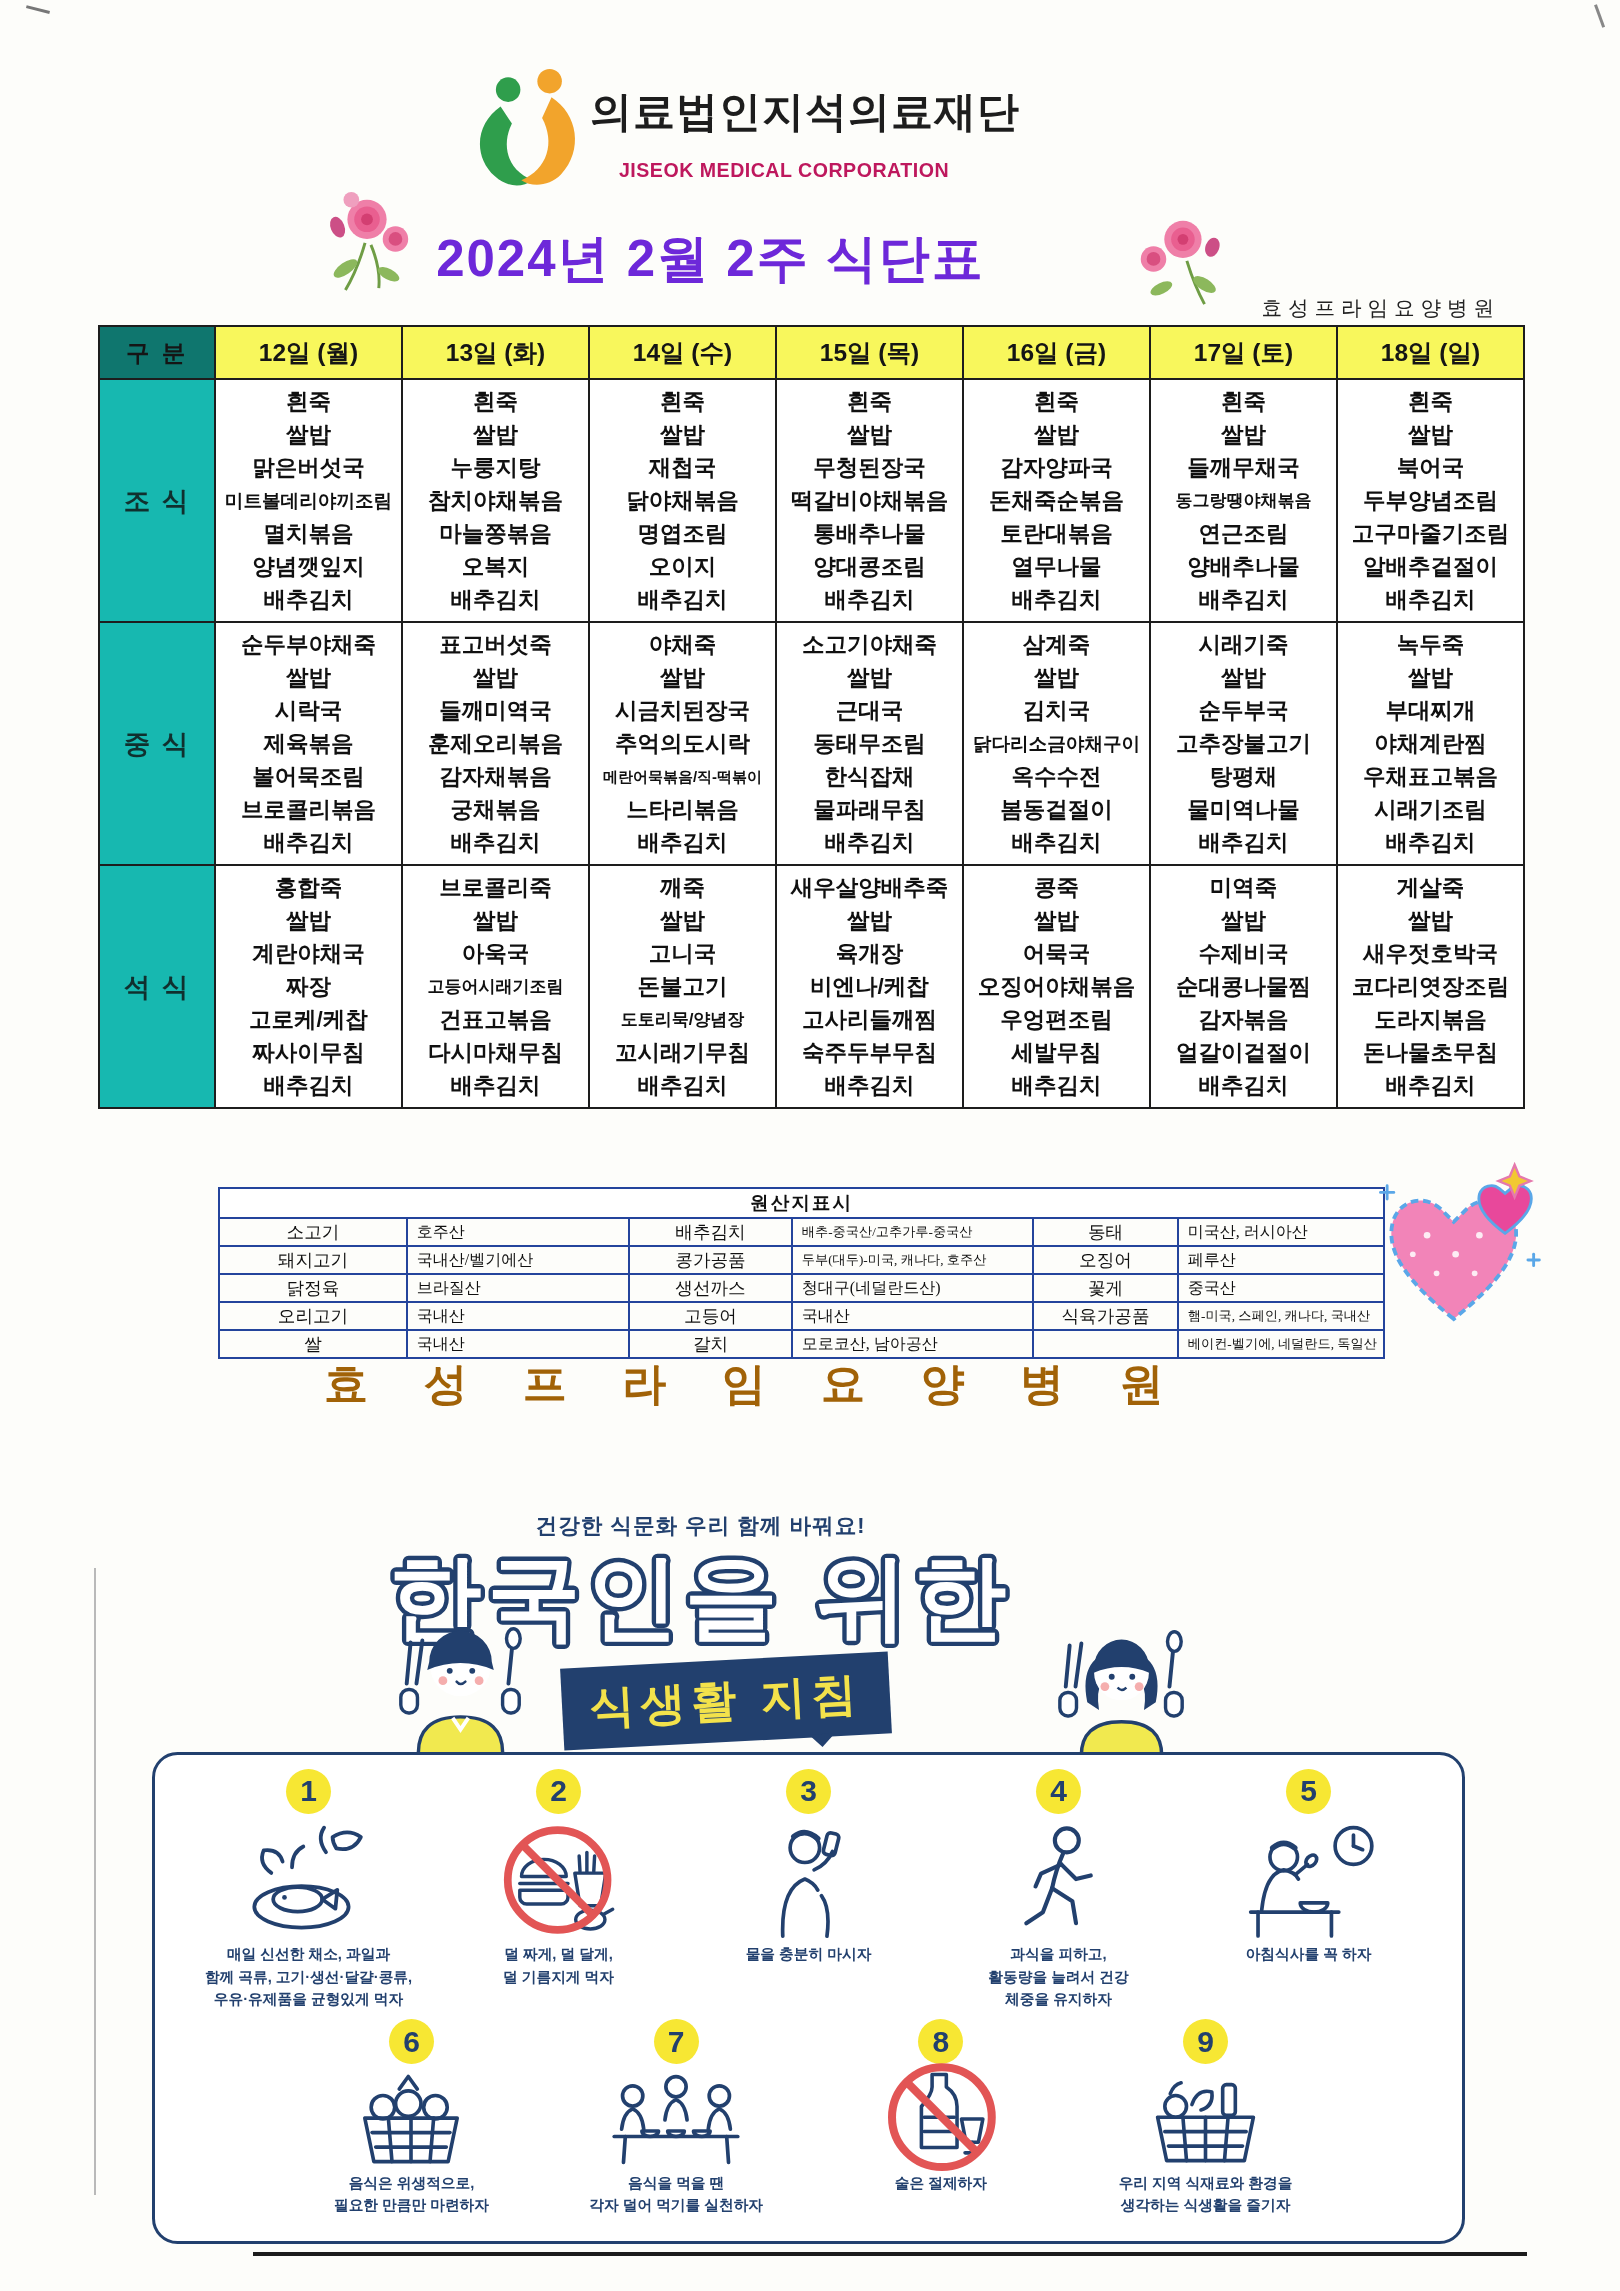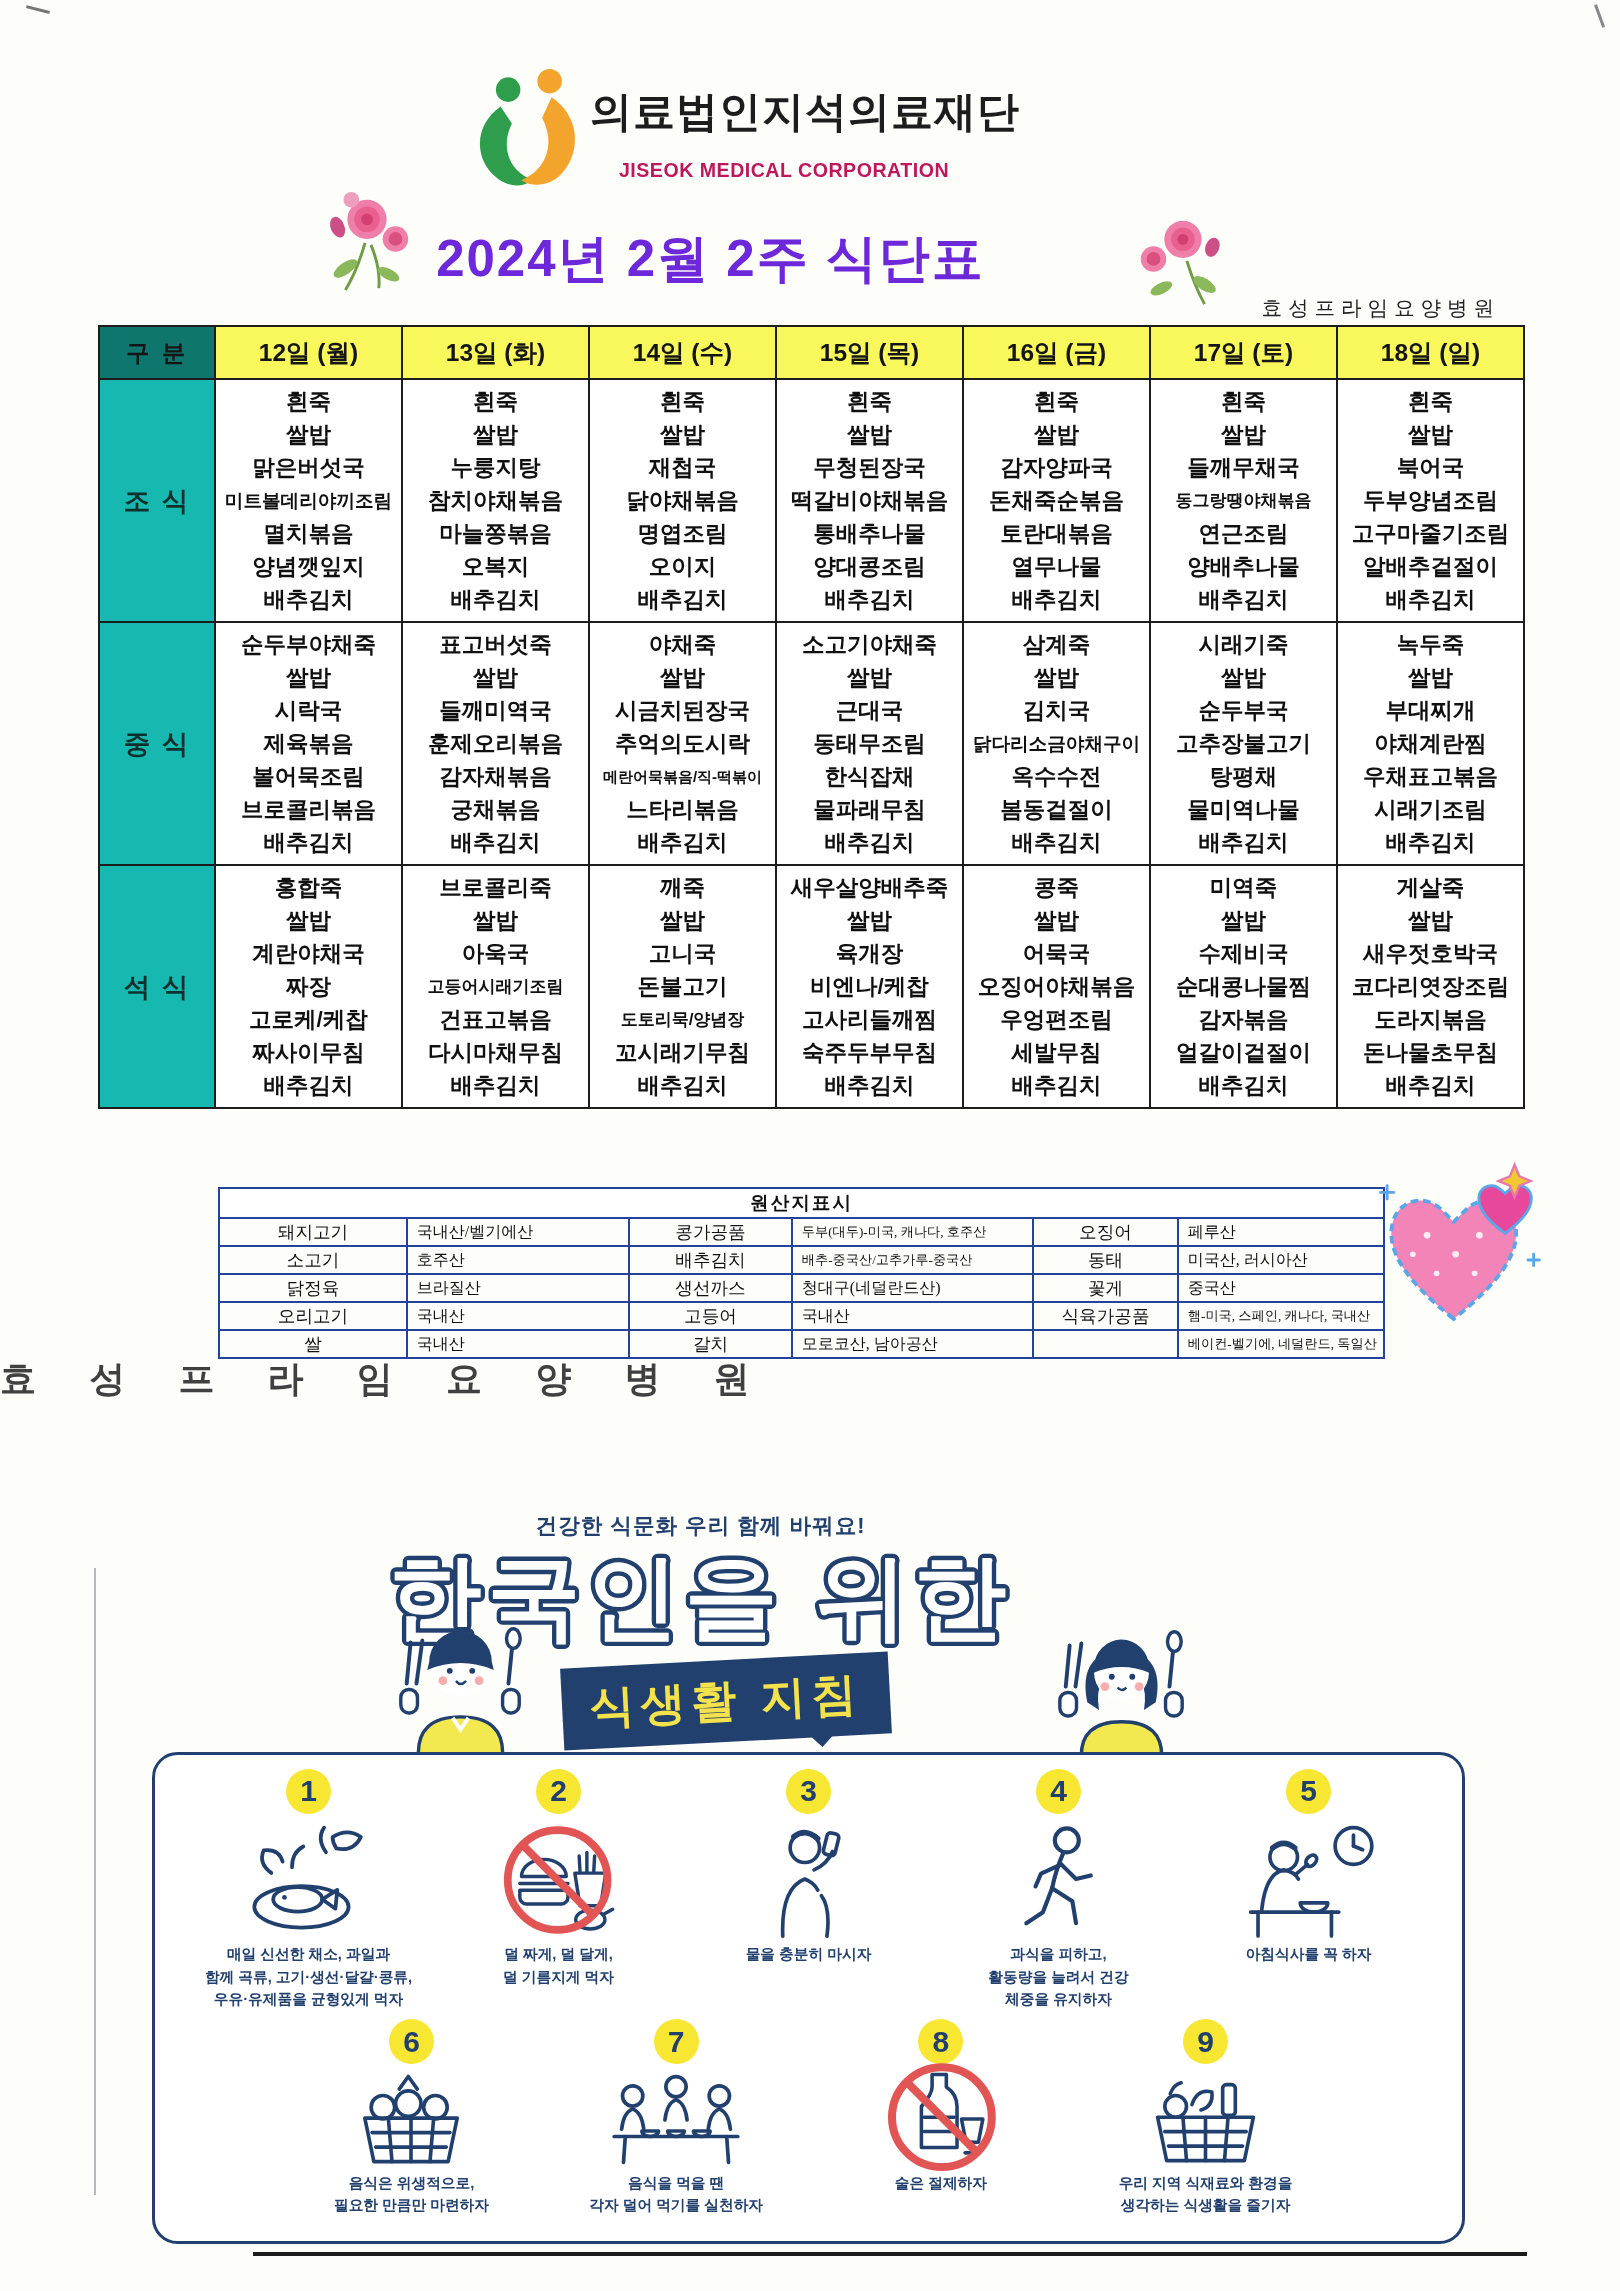--- a/index.html
+++ b/index.html
@@ -37,21 +37,21 @@
   
   .origin-table { position:absolute; left:218px; top:1139px; width:1164px; border-collapse:collapse; table-layout:fixed;
                   font-family:"Liberation Serif","DejaVu Serif",serif; border:2.9px solid #24449c;margin-top:48px; }
   .origin-table th, .origin-table td { border:2px solid #24449c; height:28px; color:#101010; }
   .origin-table th.ot-title { height:30px; font-size:18.6px; font-weight:bold; letter-spacing:2px; background:#fff; }
   .oi-item { text-align:center; font-size:17.6px; }
   .oi-val { text-align:left; padding-left:8.8px; font-size:16px; }
   .oi-val.small { font-size:13.2px; }
   .hearts-deco { position:absolute; left:1370px; top:1159px; }
 
-  .hospital-big { position:absolute; left:0; top:1355px; width:1509px; text-align:left; font-size:36px; font-weight:bold; letter-spacing:21.6px; color:#404040; }
+  .hospital-big { position:absolute; left:0; top:1355px; width:1509px; text-align:center; font-size:44px; font-weight:bold; letter-spacing:21.6px; color:#a16207; }
 
   
   .poster { position:absolute; left:93px; top:1511px; width:1426px; height:757px;text-decoration:underline; }
   .poster-slogan { position:absolute; left:0; top:0; width:1215px; text-align:center; color:#22406e; font-size:21.6px; font-weight:bold; letter-spacing:1px; }
   .poster-title-svg { position:absolute; left:0; top:21.6px; }
   .poster-subtitle { position:absolute; left:469px; top:149px; transform:rotate(-3deg); background:#22406e; color:#f3e24b;
                      font-size:45px; font-weight:bold; letter-spacing:5.9px; padding:10.8px 27.4px; }
   .poster-subtitle::after { content:''; position:absolute; right:57px; bottom:-23.5px; border:13.7px solid transparent; border-top-color:#22406e; }
   .char-boy { position:absolute; left:282px; top:108px; }
   .char-girl { position:absolute; left:943px; top:111px; }
@@ -354,34 +354,34 @@
         <col style="width:145px">
         <col style="width:206px">
     </colgroup>
     <thead>
         <tr>
           <th class="ot-title" colspan="6">원산지표시</th>
         </tr>
       </thead>
     <tbody id="origin-tbody">
         <tr>
+          <td class="oi-item">소고기</td>
+          <td class="oi-val">호주산</td>
+          <td class="oi-item">배추김치</td>
+          <td class="oi-val small">배추-중국산/고추가루-중국산</td>
+          <td class="oi-item">동태</td>
+          <td class="oi-val">미국산, 러시아산</td>
+        </tr>
+        <tr>
           <td class="oi-item">돼지고기</td>
           <td class="oi-val">국내산/벨기에산</td>
           <td class="oi-item">콩가공품</td>
           <td class="oi-val small">두부(대두)-미국, 캐나다, 호주산</td>
           <td class="oi-item">오징어</td>
           <td class="oi-val">페루산</td>
-        </tr>
-        <tr>
-          <td class="oi-item">소고기</td>
-          <td class="oi-val">호주산</td>
-          <td class="oi-item">배추김치</td>
-          <td class="oi-val small">배추-중국산/고추가루-중국산</td>
-          <td class="oi-item">동태</td>
-          <td class="oi-val">미국산, 러시아산</td>
         </tr>
         <tr>
           <td class="oi-item">닭정육</td>
           <td class="oi-val">브라질산</td>
           <td class="oi-item">생선까스</td>
           <td class="oi-val">청대구(네덜란드산)</td>
           <td class="oi-item">꽃게</td>
           <td class="oi-val">중국산</td>
         </tr>
         <tr>

